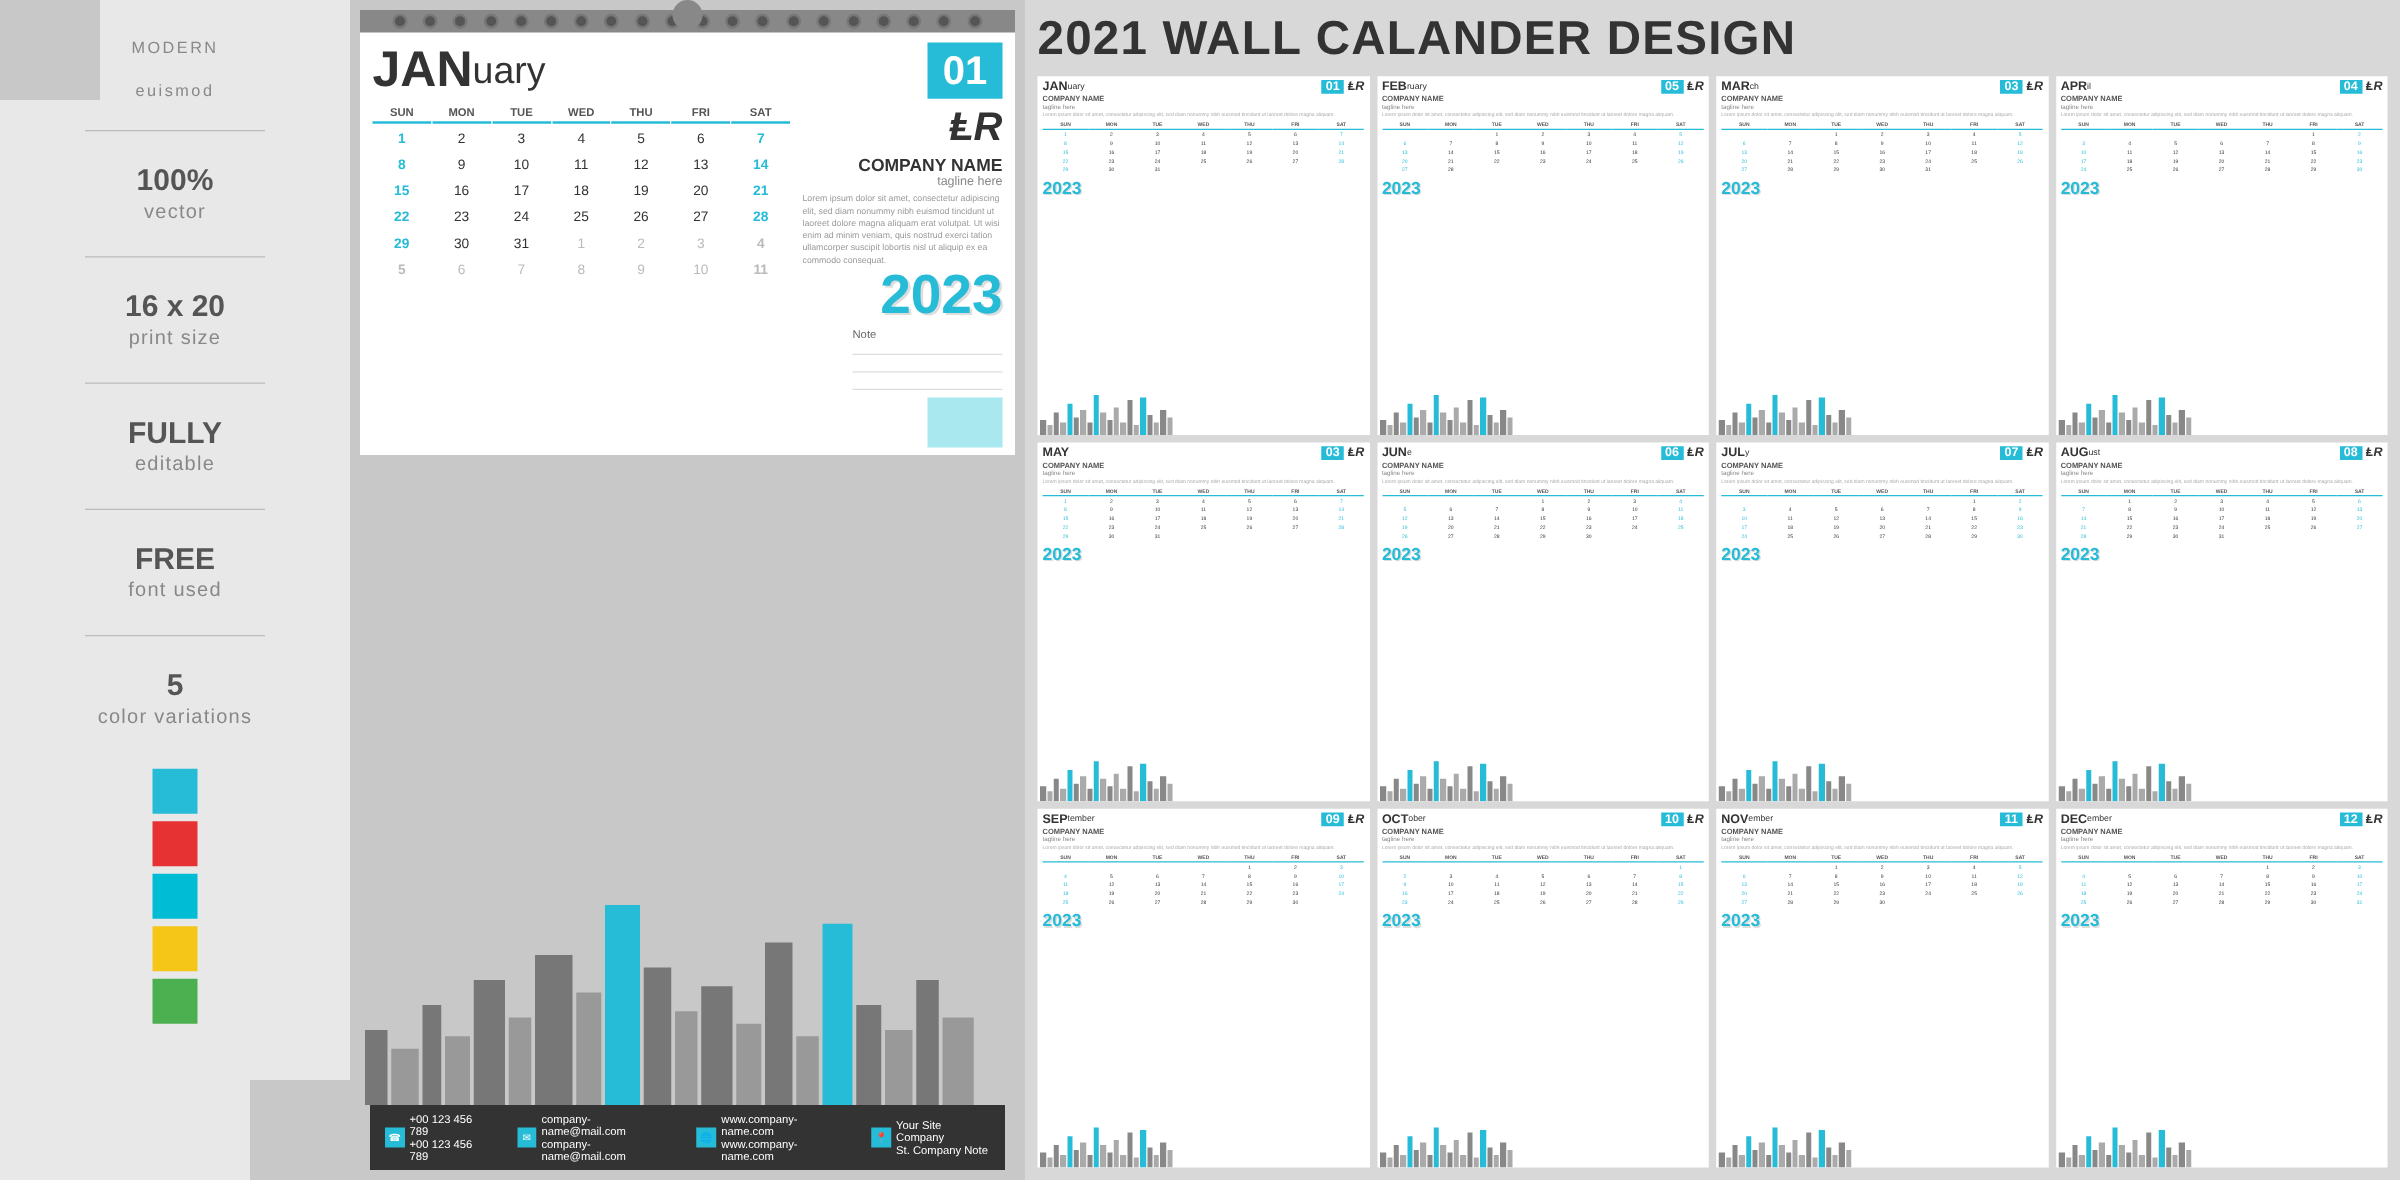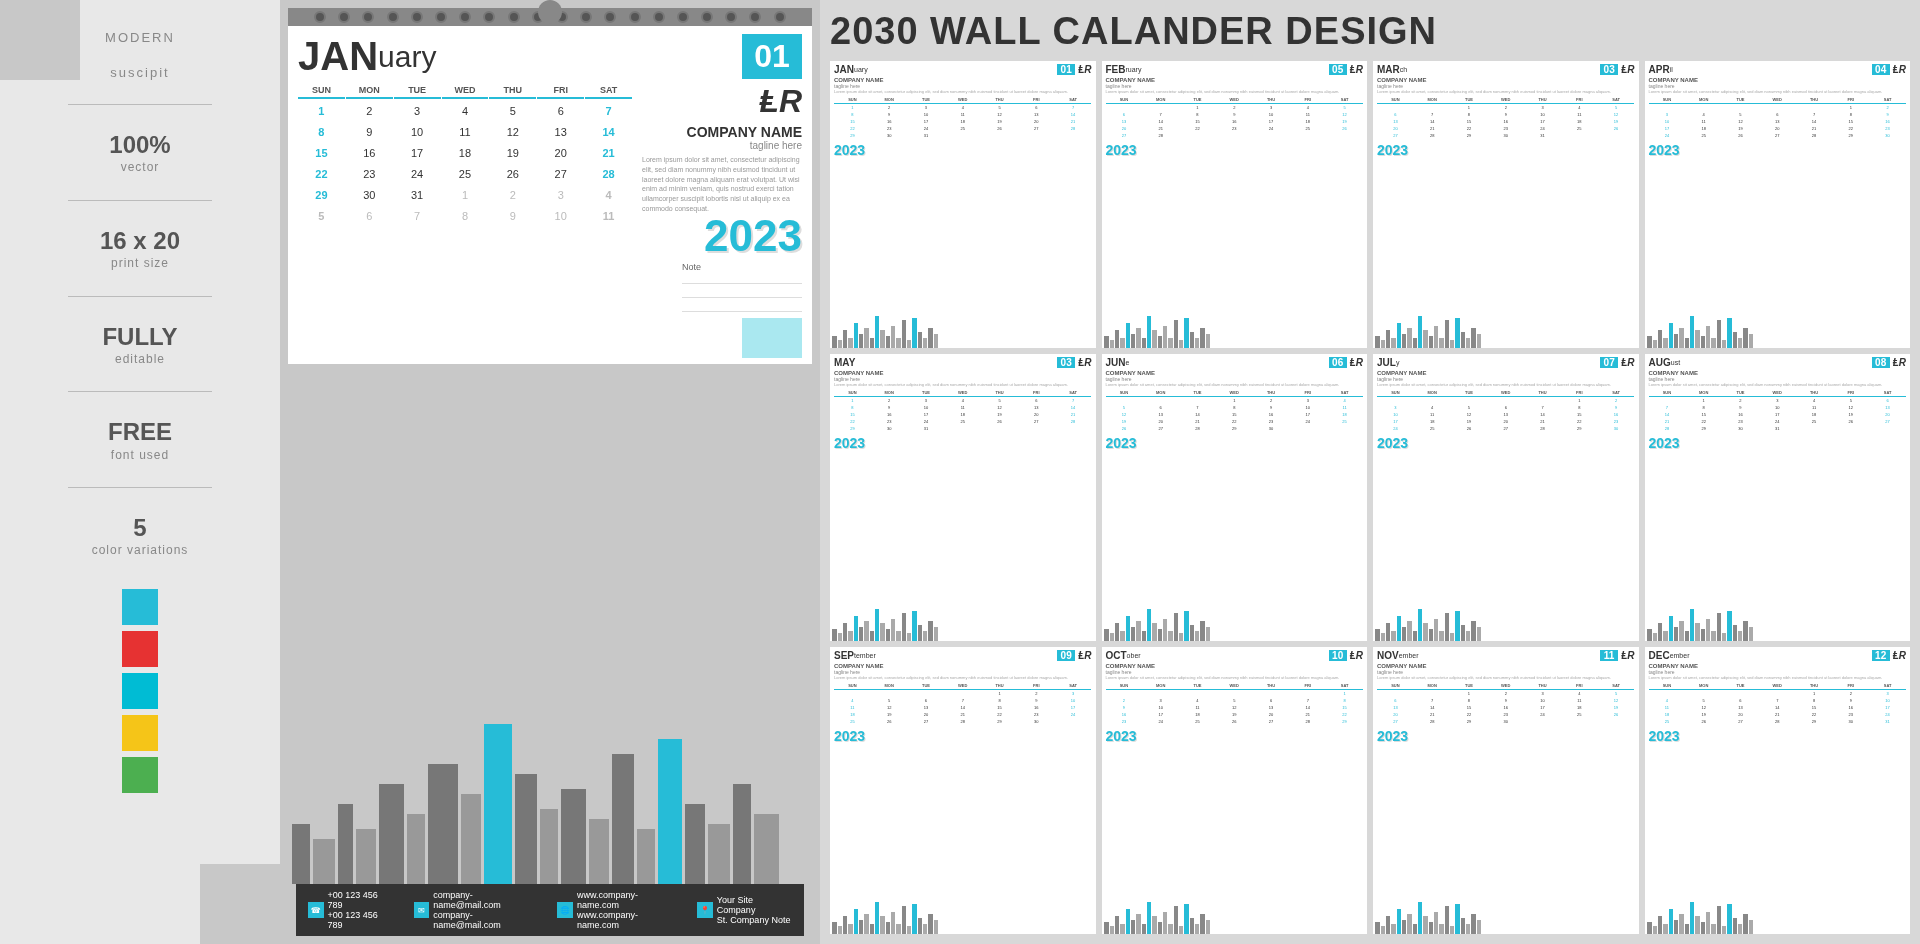--- a/index.html
+++ b/index.html
@@ -54,21 +54,21 @@
     .sidebar-feature {
       text-align: center;
       line-height: 1.3;
     }
     .sidebar-feature-main {
       font-size: 24px;
       font-weight: 700;
       color: #555;
     }
     .sidebar-feature-sub {
-      font-size: 12px;
+      font-size: 16px;
       color: #888;
       letter-spacing: 1px;
     }
     .color-swatches {
       display: flex;
       flex-direction: column;
       gap: 6px;
       margin-top: 10px;
     }
     .color-swatch {
@@ -450,21 +450,21 @@
     }
     .mini-building.accent { background: #26bcd7; }
     .mini-building.dark { background: #888; }
   </style>
 </head>
 <body>
 
 <div class="sidebar">
   <div class="corner-tl"></div>
   <div class="sidebar-title-small">modern</div>
-  <div class="sidebar-title-sub">suscipit</div>
+  <div class="sidebar-title-sub">euismod</div>
   <div class="sidebar-divider"></div>
   <div class="sidebar-feature">
     <div class="sidebar-feature-main">100%</div>
     <div class="sidebar-feature-sub">vector</div>
   </div>
   <div class="sidebar-divider"></div>
   <div class="sidebar-feature">
     <div class="sidebar-feature-main">16 x 20</div>
     <div class="sidebar-feature-sub">print size</div>
   </div>
@@ -664,21 +664,21 @@
             <div>
               <div>Your Site Company</div>
               <div>St. Company Note</div>
             </div>
           </div>
         </div>
       </div>
     </div>
 
     <div class="wall-calendar">
-      <div class="wall-title">2030 WALL CALANDER DESIGN</div>
+      <div class="wall-title">2021 WALL CALANDER DESIGN</div>
       <div class="months-grid" id="months-grid">
 
       <div class="month-card">
     <div class="month-card-top">
       <div class="month-card-name">
         <span style="font-weight:900">JAN</span>
                 <span style="font-weight:300;font-size:7px">uary</span>
       </div>
       <div class="month-num">01</div>
       <div class="month-card-logo">ⱠR</div>

